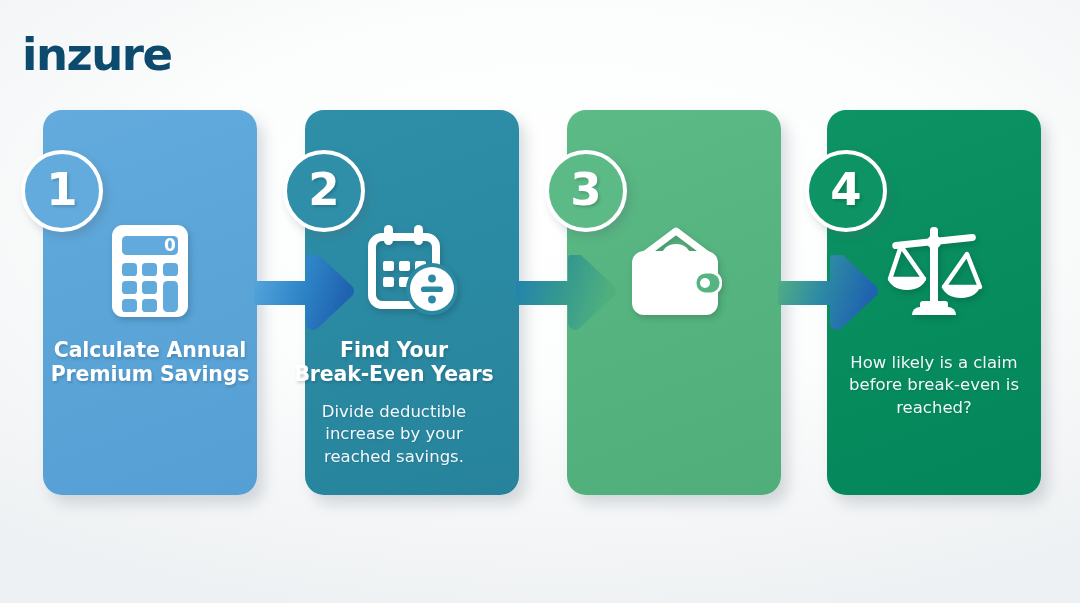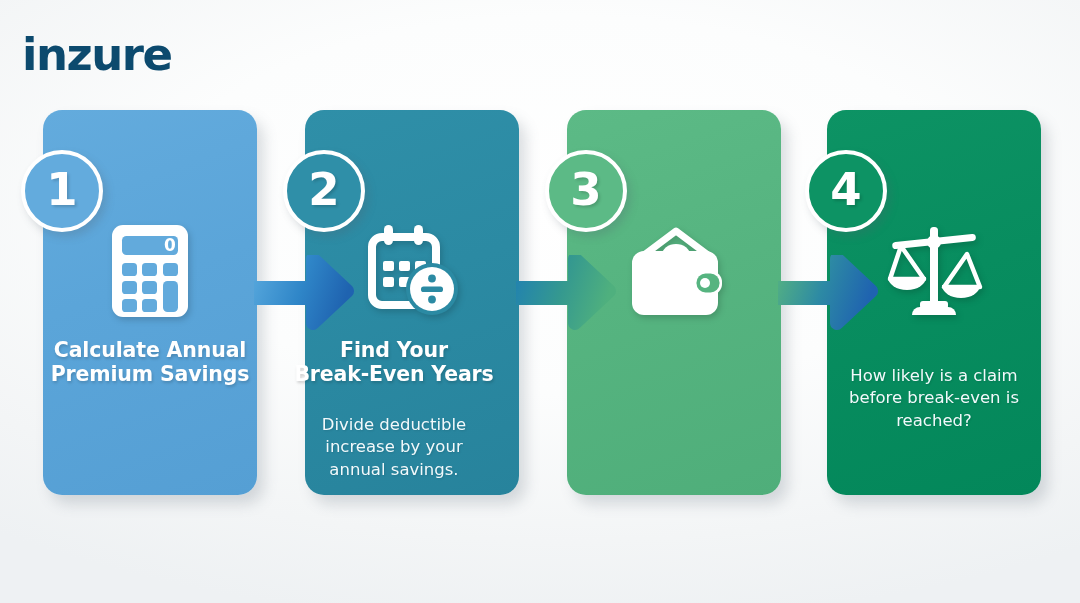--- a/index.html
+++ b/index.html
@@ -124,21 +124,21 @@
     color:#ffffff;
     font-size:20.5px;
     font-weight:bold;
     line-height:1.19;
     letter-spacing:-0.15px;
     font-family:"DejaVu Sans", sans-serif;
     text-shadow: 1px 2px 3px rgba(0,0,0,0.17);
     white-space:pre-line;
   }
   .card-body {
-    margin-top:27px;
+    margin-top:14px;
     color:#f2f9fb;
     font-size:16.5px;
     line-height:1.36;
     font-family:"DejaVu Sans", sans-serif;
     text-shadow: 1px 1px 2px rgba(0,0,0,0.11);
     white-space:pre-line;
   }
   .tb3 .card-title { font-size:20px; }
 </style>
 </head>
@@ -269,21 +269,21 @@
 
   <div class="text-block tb1">
     <div class="card-title">Calculate Annual
 Premium Savings</div>
   </div>
   <div class="text-block tb2">
     <div class="card-title">Find Your
 Break-Even Years</div>
     <div class="card-body">Divide deductible
 increase by your
-annual savings.</div>
+reached savings.</div>
   </div>
   <div class="text-block tb4">
     <div class="card-body">How likely is a claim
 before break-even is
 reached?</div>
   </div>
 
 </div>
 
 </body></html>

